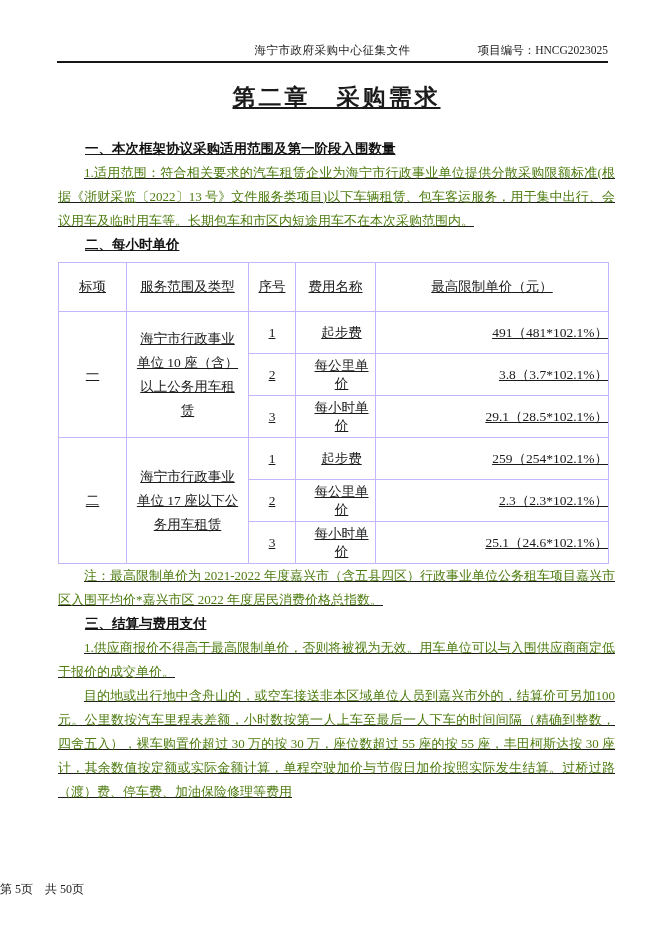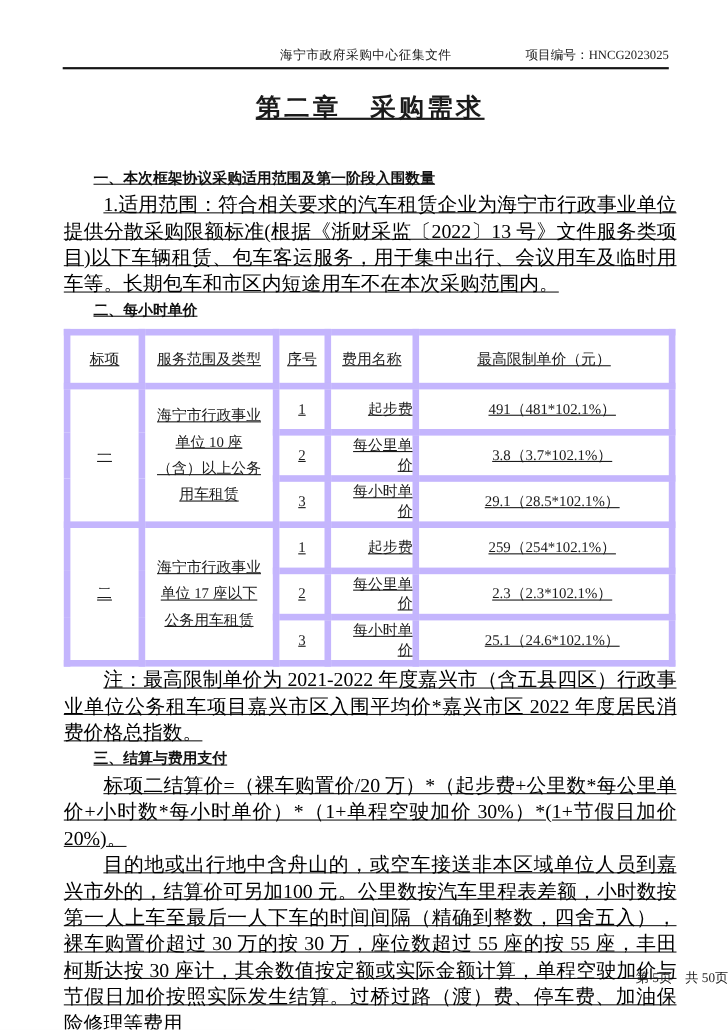--- a/index.html
+++ b/index.html
@@ -45,62 +45,62 @@
   }
 
   .sec-heading {
     font-family: "Liberation Sans", "DejaVu Sans", sans-serif;
     font-size: 13.5px;
     font-weight: bold;
     line-height: 24px;
     text-indent: 2em;
     color: #111;
   }
-  .sec1-heading { margin-top: 37px; }
+  .sec1-heading { margin-top: 24px; }
 
   p.body-para {
-    font-size: 18px;
+    font-size: 13px;
     line-height: 24px;
     text-align: justify;
     text-indent: 2em;
-    color: #000000;
+    color: #4d7c0f;
   }
   p.note-para { text-indent: 2em; }
 
   
   table.price-table {
     border-collapse: collapse;
     width: 550px;
     margin-top: 5px;
     table-layout: fixed;
   }
   .price-table th, .price-table td {
-    border: 6px solid #c4b5fd;
+    border: 1px solid #c4b5fd;
     font-size: 13.5px;
     font-weight: normal;
     vertical-align: middle;
     color: #1b1b1b;
   }
   .price-table thead th { height: 49px; text-align: center; }
   .price-table tbody tr { height: 42px; }
   .col-item  { width: 68px; }
   .col-scope { width: 122px; }
   .col-seq   { width: 47px; }
   .col-fee   { width: 80px; }
   .col-price { width: 233px; }
   td.c-item { text-align: center; }
   td.c-scope { text-align: center; padding: 6px 8px; line-height: 24px; }
   td.c-seq { text-align: center; }
-  td.c-fee { text-align: right; padding-left: 12px; }
-  td.c-price { text-align: center; padding-left: 15px; }
+  td.c-fee { text-align: center; padding-left: 12px; }
+  td.c-price { text-align: right; padding-left: 15px; }
 
   .doc-footer {
     position: absolute;
     bottom: 38px; left: 0; right: 0;
-    text-align: right;
+    text-align: left;
     font-size: 12px;
     color: #222;
   }
 </style>
 </head>
 <body>
 
 <div class="page">
 
   <div class="doc-header">
@@ -168,20 +168,20 @@
           <td class="c-seq">3</td>
           <td class="c-fee">每小时单价</td>
           <td class="c-price">25.1（24.6*102.1%）</td>
         </tr>
       </tbody>
     </table>
 
     <p class="body-para note-para">注：最高限制单价为 2021-2022 年度嘉兴市（含五县四区）行政事业单位公务租车项目嘉兴市区入围平均价*嘉兴市区 2022 年度居民消费价格总指数。</p>
 
     <h3 class="sec-heading">三、结算与费用支付</h3>
-    <p class="body-para">标项二结算价=（裸车购置价/20 万）*（起步费+公里数*每公里单价+小时数*每小时单价）*（1+单程空驶加价 30%）*(1+节假日加价 20%)。</p>
+    <p class="body-para">1.供应商报价不得高于最高限制单价，否则将被视为无效。用车单位可以与入围供应商商定低于报价的成交单价。</p>
     <p class="body-para">目的地或出行地中含舟山的，或空车接送非本区域单位人员到嘉兴市外的，结算价可另加100 元。公里数按汽车里程表差额，小时数按第一人上车至最后一人下车的时间间隔（精确到整数，四舍五入），裸车购置价超过 30 万的按 30 万，座位数超过 55 座的按 55 座，丰田柯斯达按 30 座计，其余数值按定额或实际金额计算，单程空驶加价与节假日加价按照实际发生结算。过桥过路（渡）费、停车费、加油保险修理等费用</p>
 
   </div>
 
   <div class="doc-footer">第 5页　共 50页</div>
 
 </div>
 
 </body></html>

